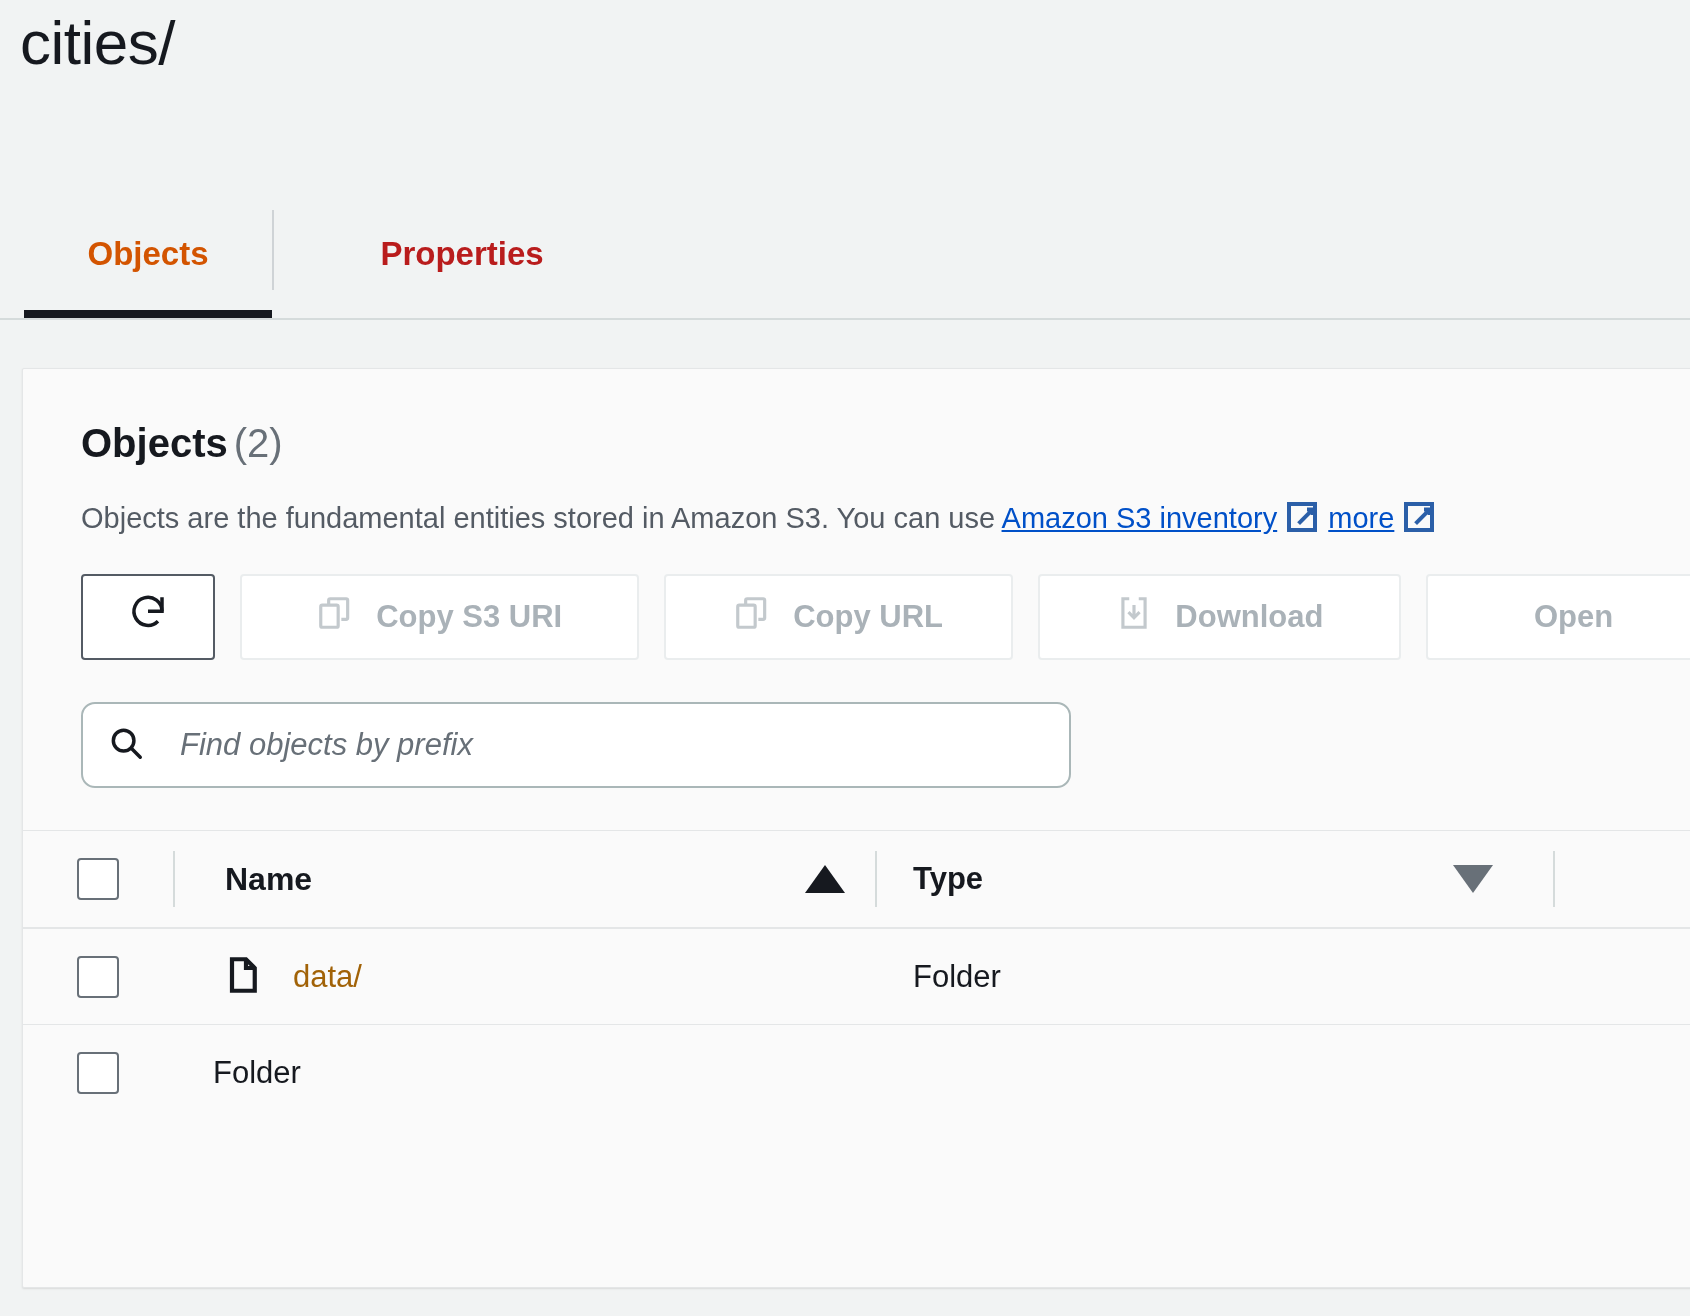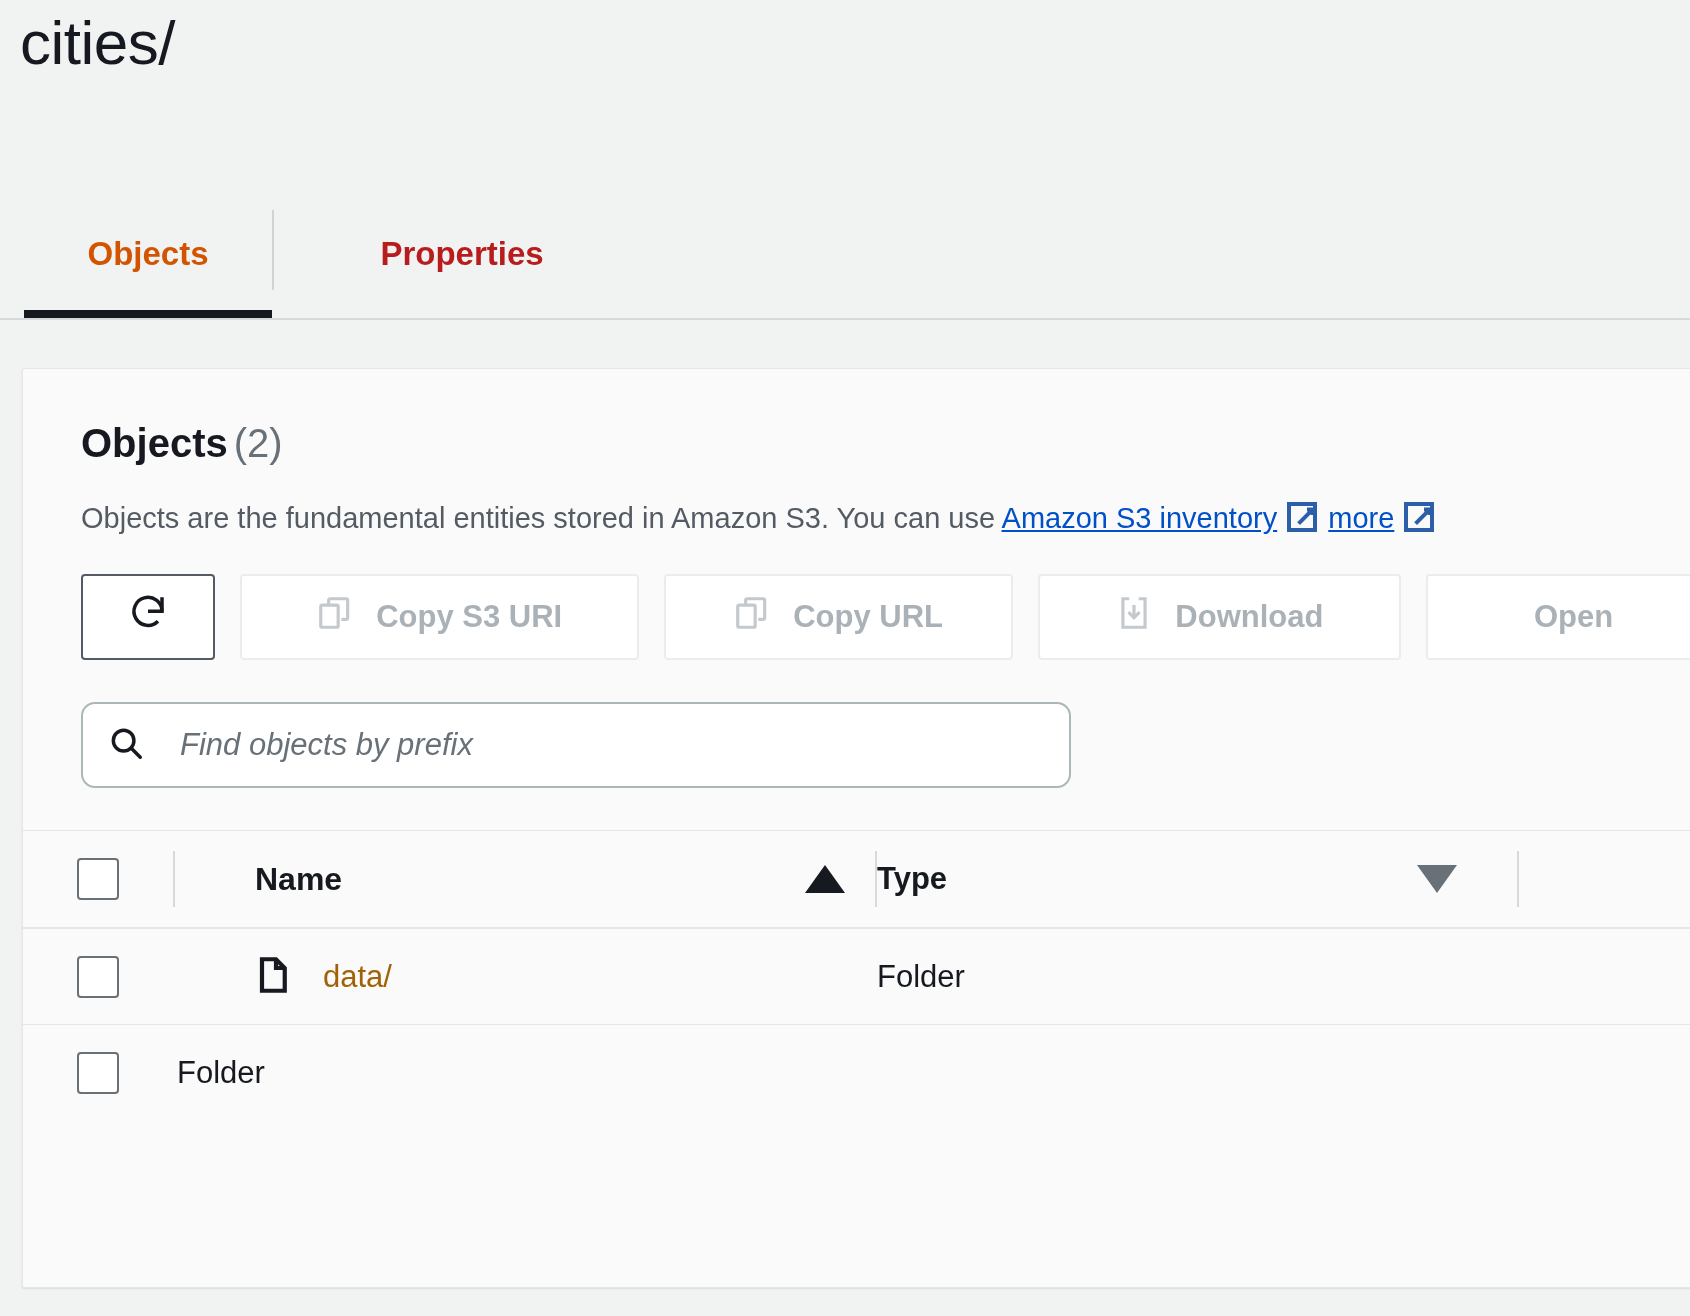--- a/index.html
+++ b/index.html
@@ -236,21 +236,21 @@
   .vdiv {
     width: 2px;
     height: 56px;
     background: #d5dbdb;
     flex: 0 0 auto;
   }
   .cell-name {
     width: 700px;
     display: flex;
     align-items: center;
-    padding-left: 80px;
+    padding-left: 50px;
     box-sizing: border-box;
     flex: 0 0 auto;
     gap: 26px;
   }
   .cell-name.head {
     font-size: 32px;
     font-weight: bold;
     color: #16191f;
     justify-content: space-between;
     padding-right: 30px;
@@ -258,20 +258,21 @@
   .cell-type {
     width: 640px;
     box-sizing: border-box;
     flex: 0 0 auto;
     font-size: 31px;
     color: #16191f;
     display: flex;
     align-items: center;
     justify-content: space-between;
     padding-right: 60px;
+    margin-left: 36px;
   }
   .cell-type.head {
     font-weight: bold;
     color: #16191f;
   }
   .file-link {
     font-size: 31px;
     color: #a16207;
     text-decoration: none;
     cursor: pointer;

